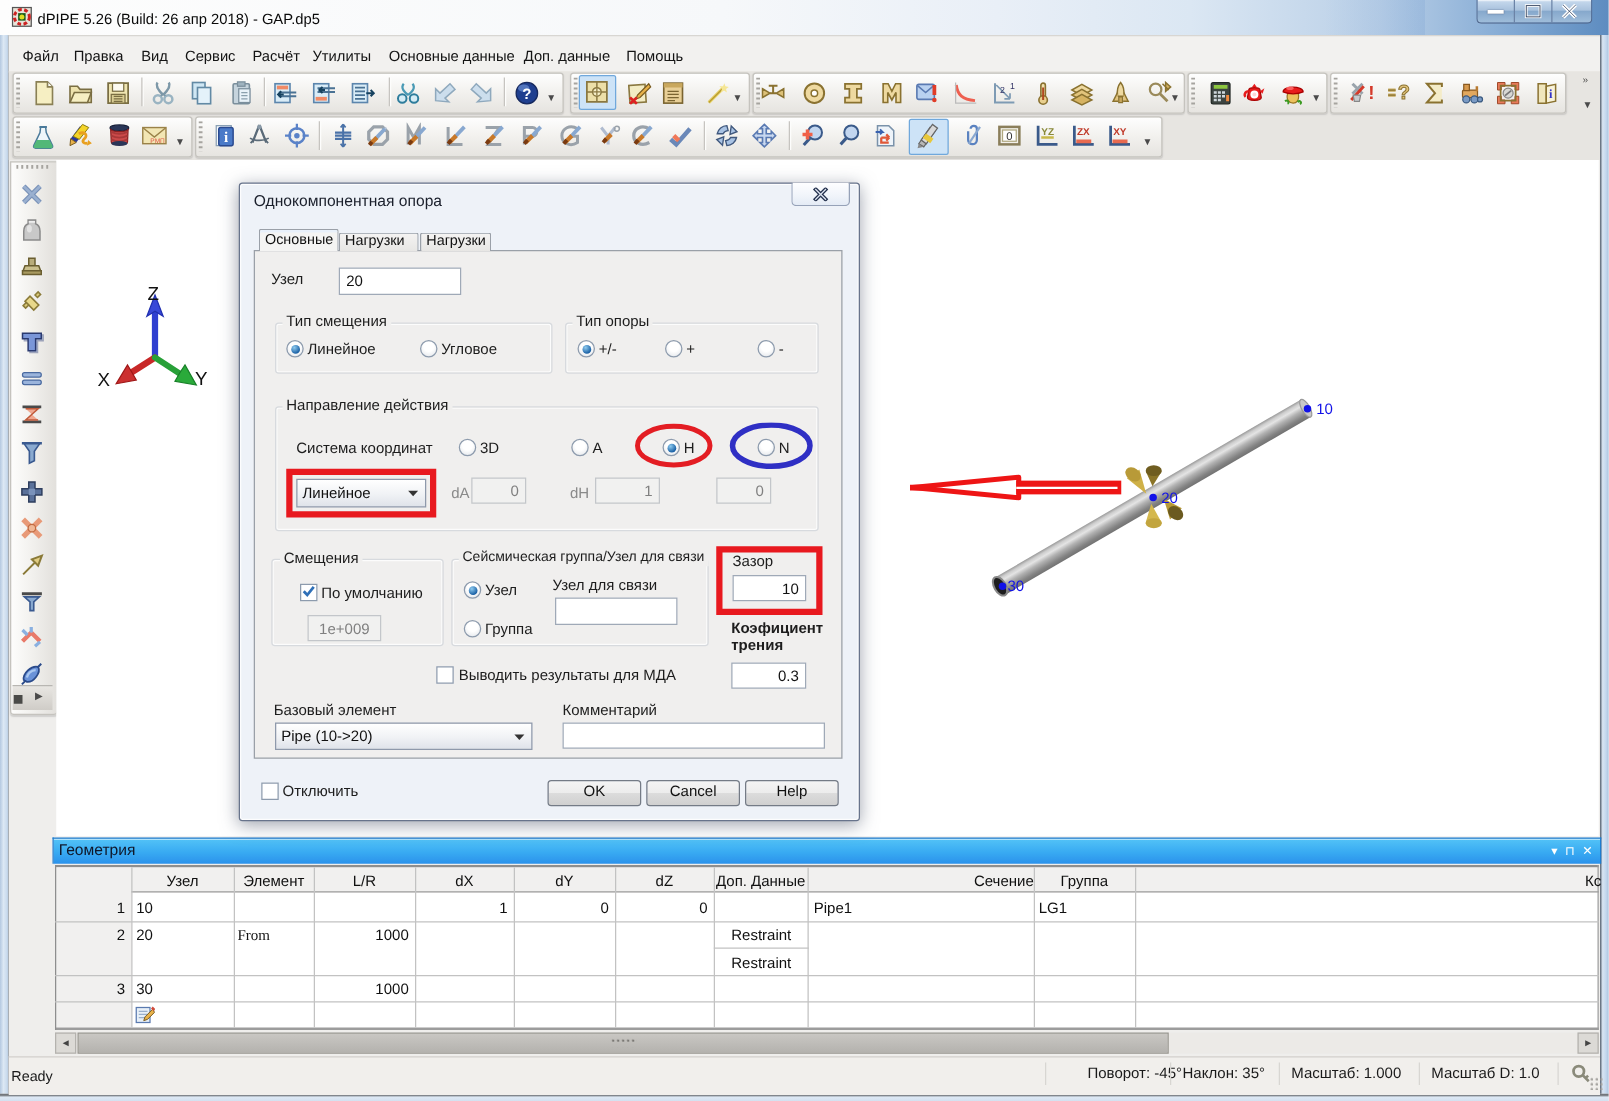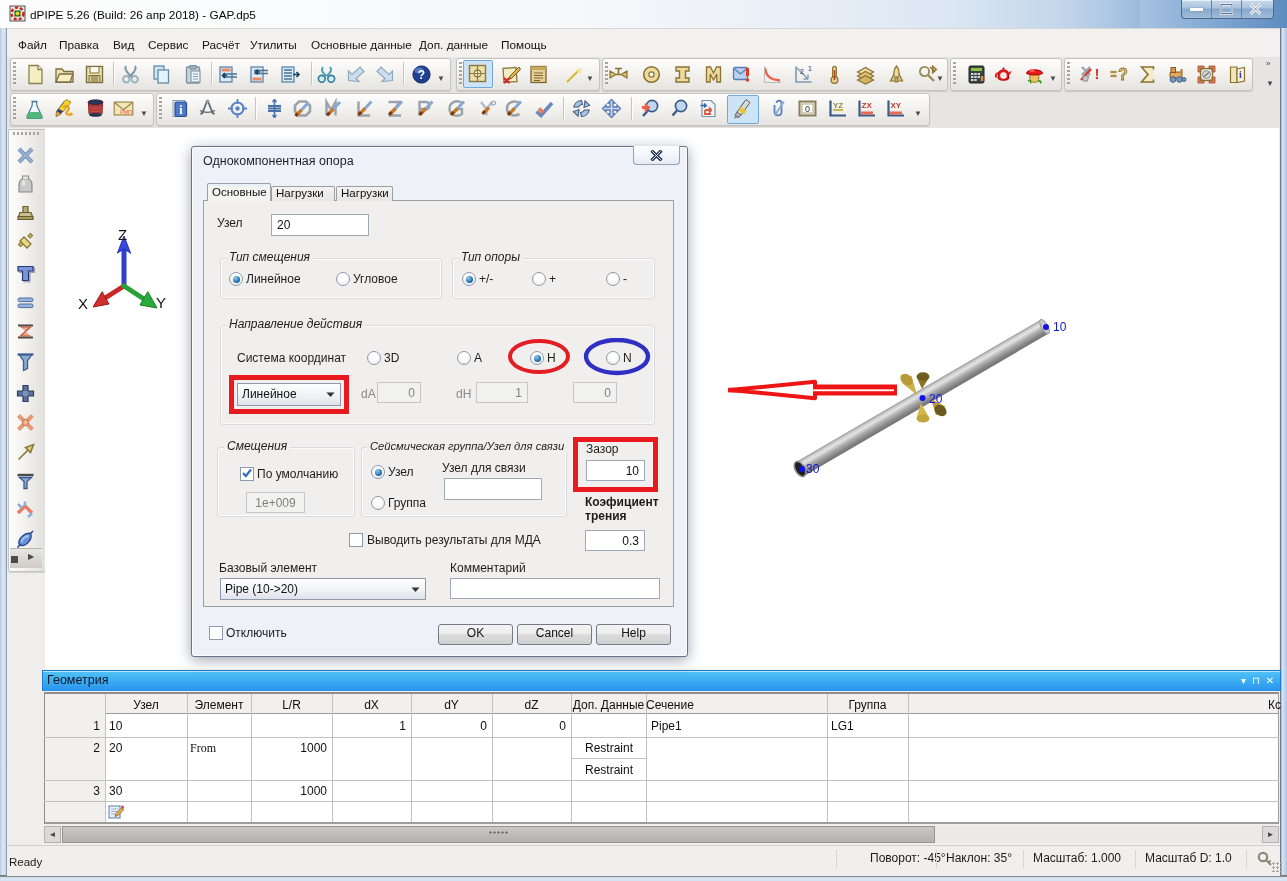--- a/index.html
+++ b/index.html
@@ -6,21 +6,21 @@
 #win{position:absolute;left:0;top:0;width:1287px;height:881px;}
 .abs{position:absolute;}
 .ic{position:absolute;width:21px;height:21px;}
 .sep{position:absolute;width:1px;background:#c6c4c0;box-shadow:1px 0 0 #fdfdfc;}
 .band{position:absolute;background:linear-gradient(#fefefe,#f3f2ef 45%,#e6e4e0);border:1px solid #c5c3be;border-radius:3px;box-shadow:0 1px 1px rgba(120,120,120,.25);}
 .grip{position:absolute;width:3px;background-image:linear-gradient(#a6a49f 2px,transparent 2px);background-size:3px 4px;}
 .dd{position:absolute;font-size:8px;color:#4a4a4a;line-height:7px;text-align:center;}
 .mi{display:inline-block;white-space:nowrap;}
 
 .gb{position:absolute;border:1px solid #d7dade;border-radius:3px;box-shadow:inset 0 0 0 1px #fcfcfc;}
-.gbl{position:absolute;background:#f0efee;padding:0 3px;font-size:12px;color:#1d1d1d;line-height:13px;white-space:nowrap;font-style:italic;}
+.gbl{position:absolute;background:#f0efee;padding:0 3px;font-size:12px;color:#1d1d1d;line-height:13px;white-space:nowrap;}
 .lbl{position:absolute;font-size:12px;color:#1d1d1d;line-height:14px;white-space:nowrap;}
 .tbx,.tbxd{box-sizing:border-box;}
 .tbx{position:absolute;background:#fff;border:1px solid #9fa9b7;font-size:12px;color:#111;line-height:20px;padding:0 5px;white-space:nowrap;}
 .tbxd{position:absolute;background:#f1f1f0;border:1px solid #c3c6ca;font-size:12px;color:#808080;line-height:21px;padding:0 5px;text-align:right;}
 .rad{position:absolute;width:12px;height:12px;border-radius:50%;border:1px solid #8d9bad;background:radial-gradient(circle at 50% 35%,#fff 40%,#dfe3e8);}
 .rad.on::after{content:"";position:absolute;left:2.5px;top:2.5px;width:7px;height:7px;border-radius:50%;background:radial-gradient(circle at 35% 30%,#8ecbf0,#1c62a6 70%);}
 .cb{position:absolute;width:12px;height:12px;border:1px solid #8d9bad;background:#fff;}
 .btn{position:absolute;border:1px solid #747b86;border-radius:3px;background:linear-gradient(#f4f4f4,#ececec 50%,#dcdcdc 50%,#d0d0d0);font-size:12px;color:#111;text-align:center;line-height:17px;}
 .redbox{position:absolute;border:5px solid #e8191f;}
 </style></head>
@@ -616,21 +616,21 @@
 <div class="abs" style="left:44px;top:801px;width:1235px;height:1px;background:#c2c2c2;"></div>
 
 <div class="abs" style="left:0;top:698px;font-size:12px;color:#101010;">
 <span class="abs mi" style="left:105px;width:82px;text-align:center;">Узел</span>
 <span class="abs mi" style="left:187px;width:64px;text-align:center;">Элемент</span>
 <span class="abs mi" style="left:251px;width:81px;text-align:center;">L/R</span>
 <span class="abs mi" style="left:332px;width:79px;text-align:center;">dX</span>
 <span class="abs mi" style="left:411px;width:81px;text-align:center;">dY</span>
 <span class="abs mi" style="left:492px;width:79px;text-align:center;">dZ</span>
 <span class="abs mi" style="left:571px;width:75px;text-align:center;">Доп. Данные</span>
-<span class="abs mi" style="left:646px;width:181px;text-align:left;">Сечение</span>
+<span class="abs mi" style="left:646px;width:181px;text-align:right;">Сечение</span>
 <span class="abs mi" style="left:827px;width:81px;text-align:center;">Группа</span>
 <span class="abs mi" style="left:1268px;">Кс</span>
 </div>
 
 <div class="abs" style="left:0;top:0;font-size:12px;color:#101010;">
 <span class="abs mi" style="left:60px;top:719px;width:40px;text-align:right;">1</span>
 <span class="abs mi" style="left:109px;top:719px;">10</span>
 <span class="abs mi" style="left:190px;top:741px;font-family:Liberation Serif, serif;">From</span>
 <span class="abs mi" style="left:346px;top:719px;width:60px;text-align:right;">1</span>
 <span class="abs mi" style="left:427px;top:719px;width:60px;text-align:right;">0</span>

